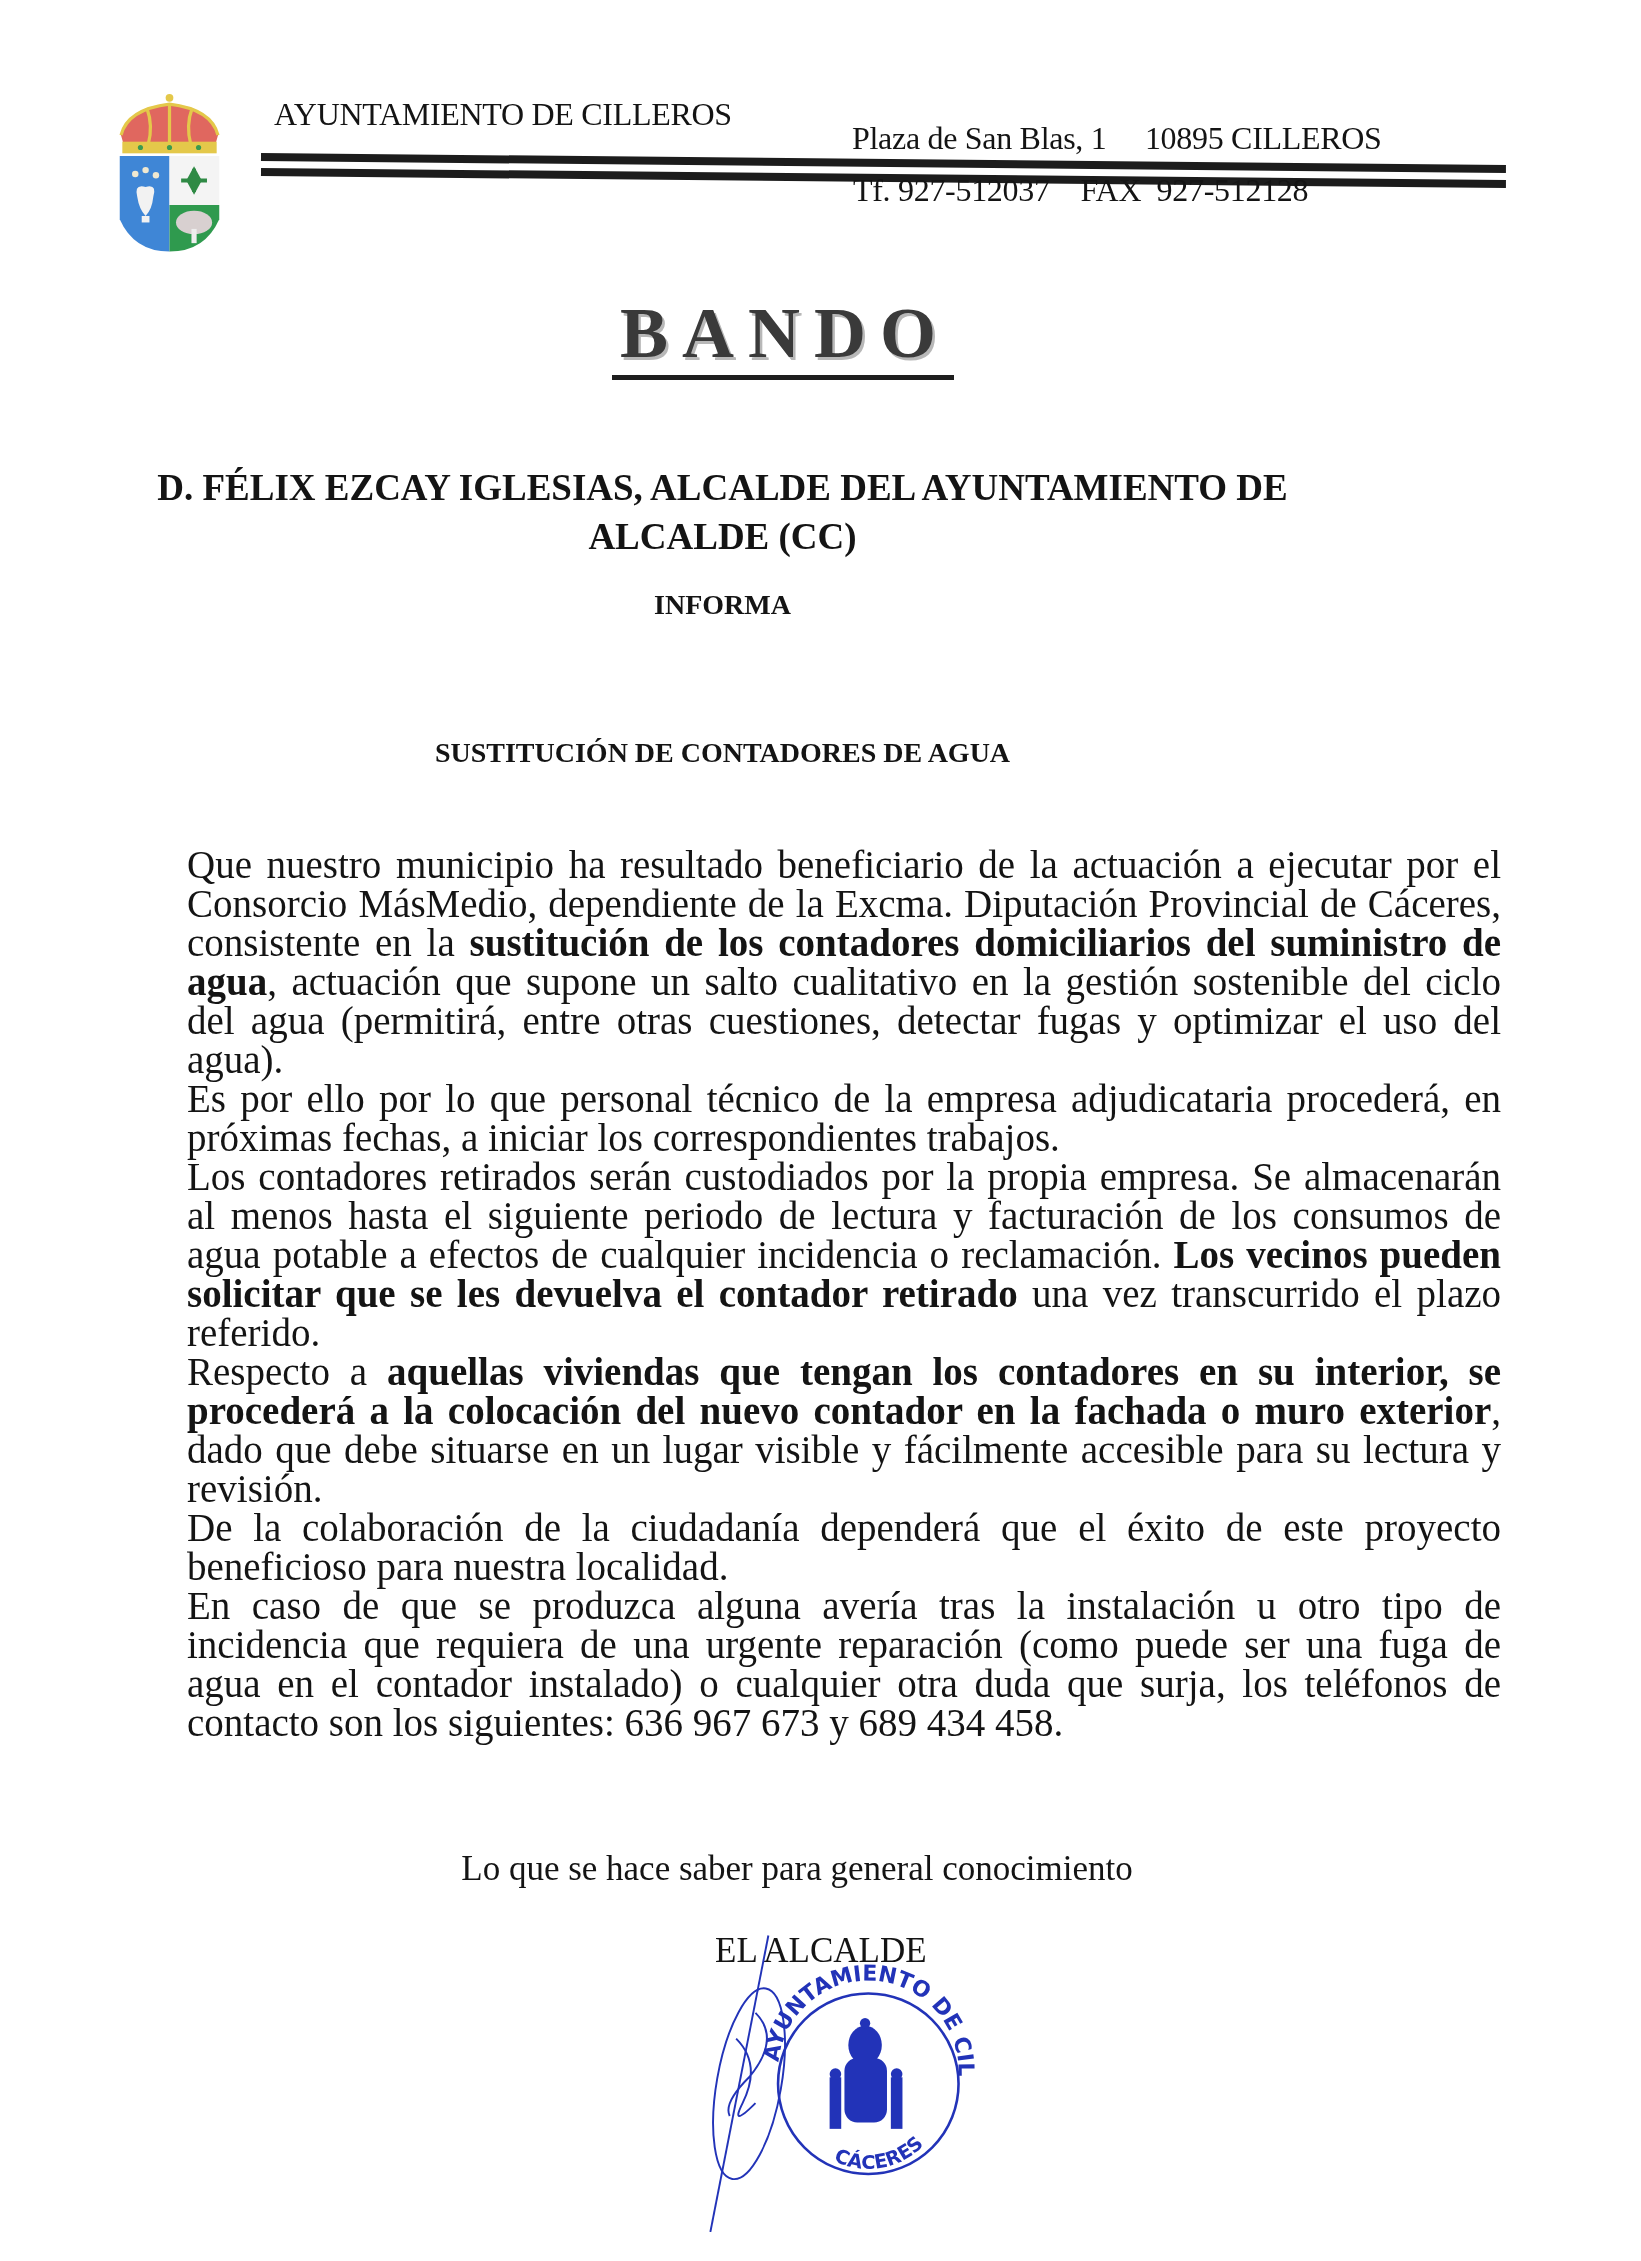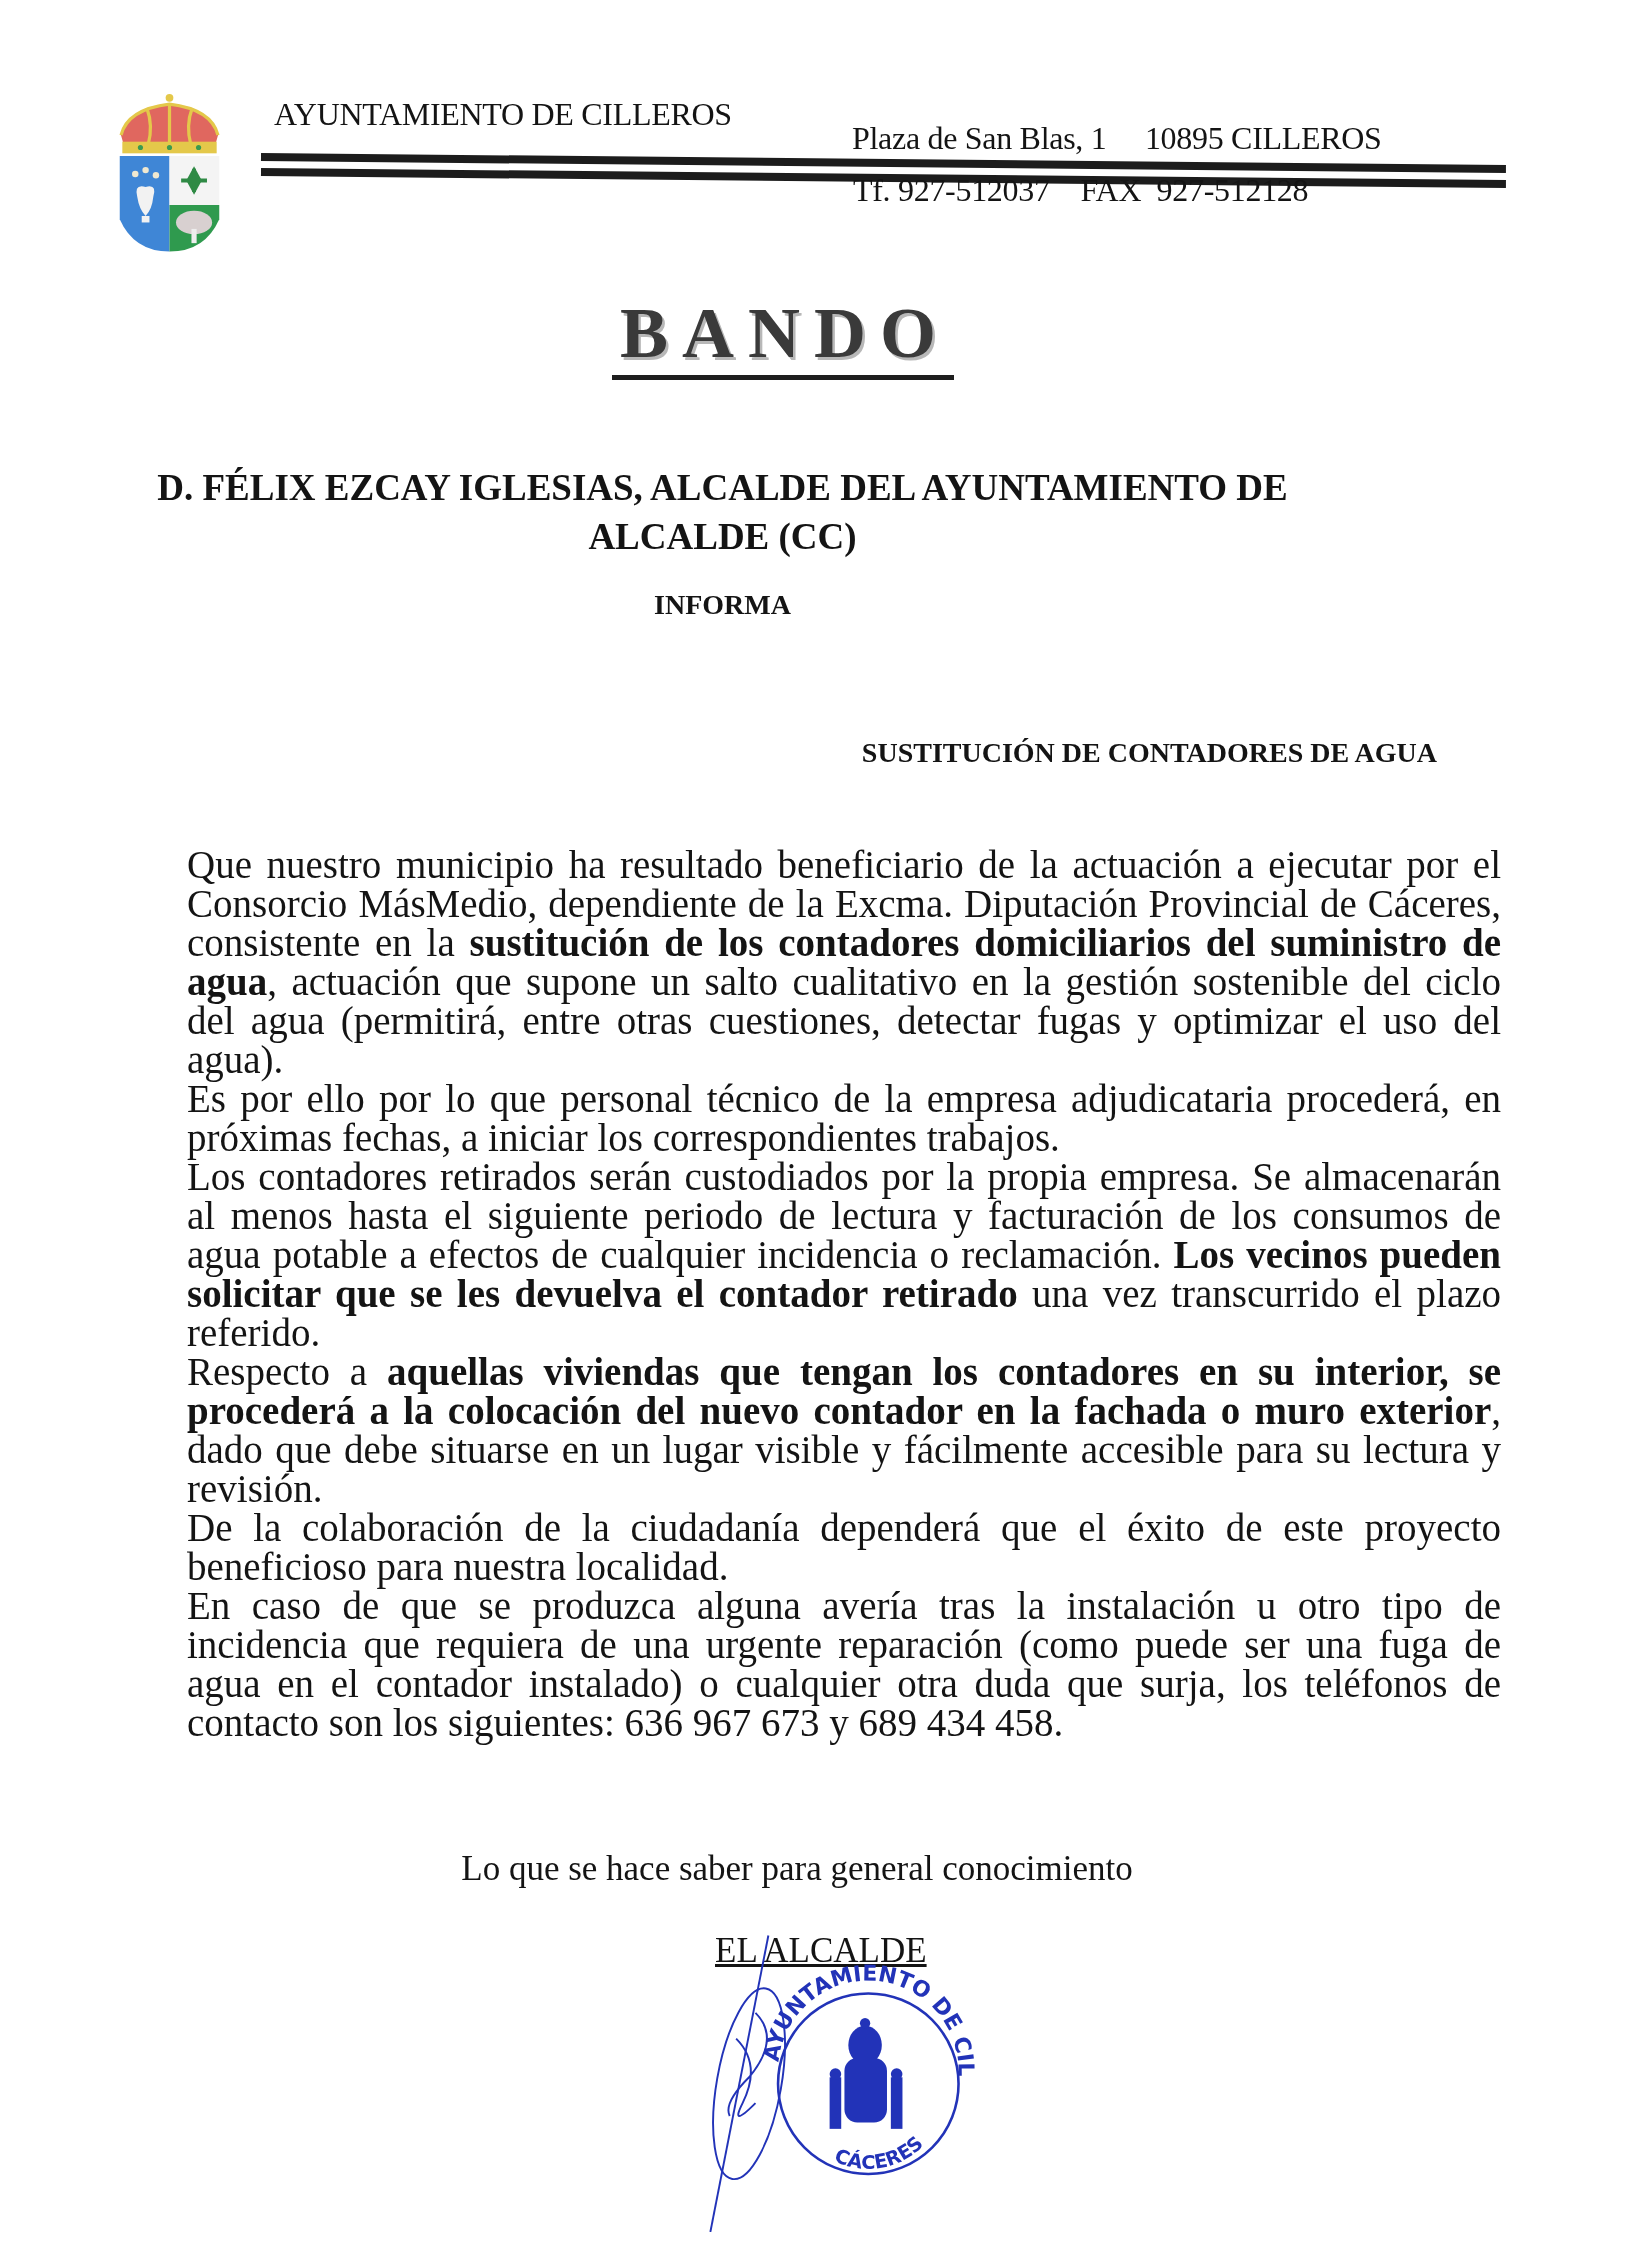--- a/index.html
+++ b/index.html
@@ -22,32 +22,32 @@
   .bando-wrap { left: 0; width: 1552px; top: 296px; text-align: center; margin-left: 7px; }
   .bando {
     display: inline-block; font-size: 72px; font-weight: bold; letter-spacing: 14px;
     color: #3a3a3a; text-shadow: 2.6px 2.6px 0 #b8b8b8; padding: 0 3.9px 3.9px 7.7px;
     border-bottom: 5.8px solid #1e1e1e; line-height: 1.05;
   }
 
   .center { left: 8px; width: 1429px; text-align: center; font-family: Liberation Serif, serif; }
   .heading1 { top: 463px; font-size: 37px; font-weight: bold; line-height: 49px; }
   .informa { top: 589px; font-size: 28px; font-weight: bold; }
-  .subject { top: 737px; font-size: 28px; font-weight: bold; text-align: right; }
+  .subject { top: 737px; font-size: 28px; font-weight: bold; }
 
   
   .body-text {
     left: 187px; top: 845px; width: 1314px;
     font-size: 39px; line-height: 39px; text-align: justify;
   }
   .body-text p { margin: 0; }
   .body-text b { font-weight: bold; }
 
   .closing { left: 0; width: 1594px; text-align: center; top: 1849px; font-size: 35px; }
-  .signer { left: 715px; top: 1931px; font-size: 35px; text-decoration: underline; }
+  .signer { left: 715px; top: 1931px; font-size: 35px; }
 
   .seal { left: 652px; top: 1871px; width: 323px; height: 361px; }
 </style>
 </head>
 <body>
 
 <svg class="abs crest" viewBox="0 0 190 260">
   <g>
     <circle cx="95" cy="12" r="6" fill="#e4c84a"></circle>
     <path d="M20 70 Q30 30 95 22 Q160 30 170 70 L165 88 L25 88 Z" fill="#e0675f"></path>

